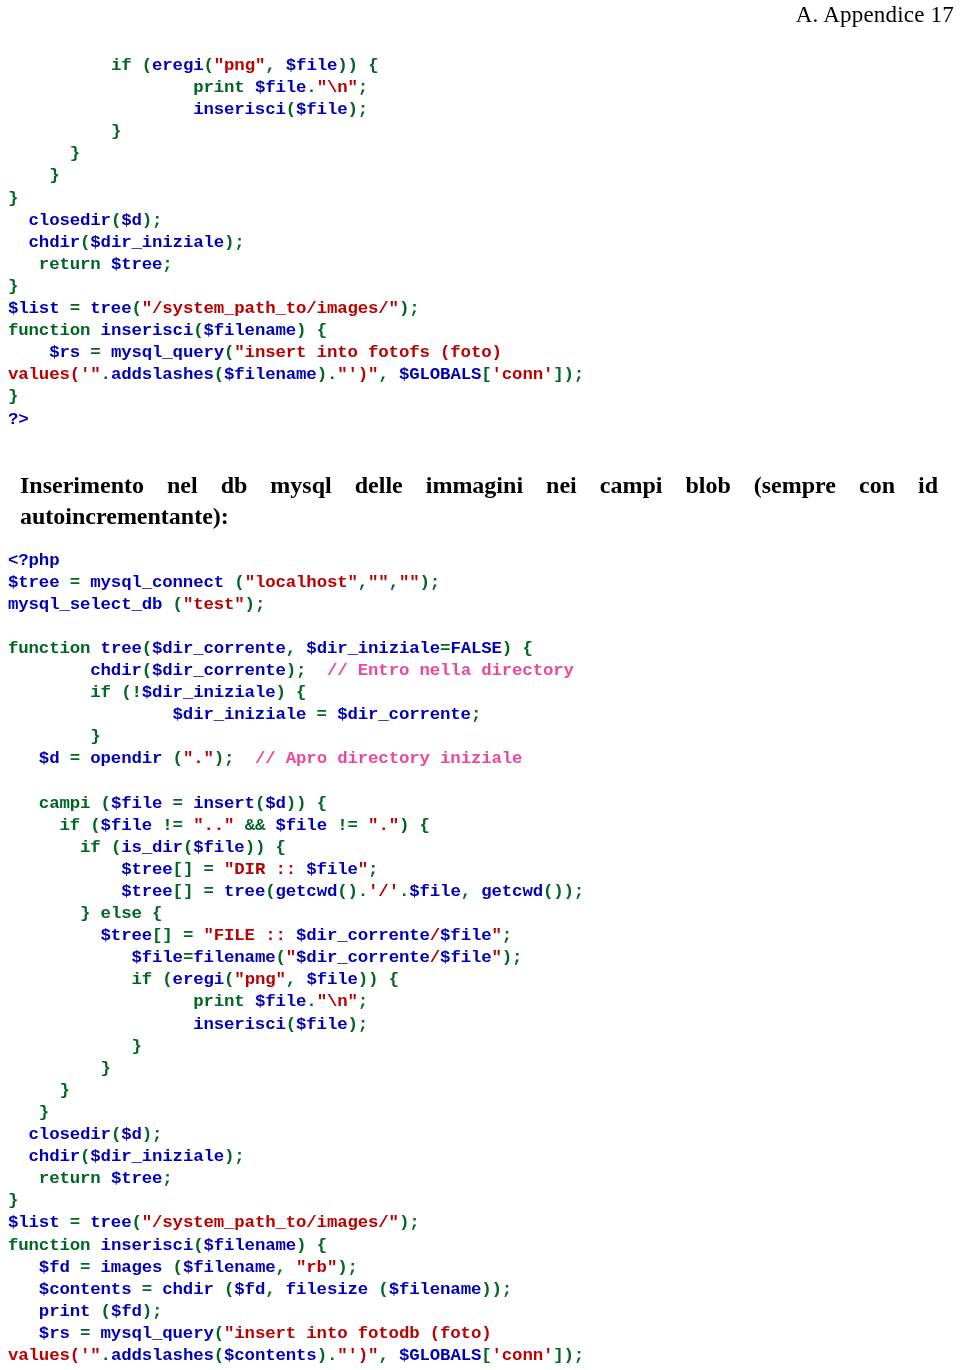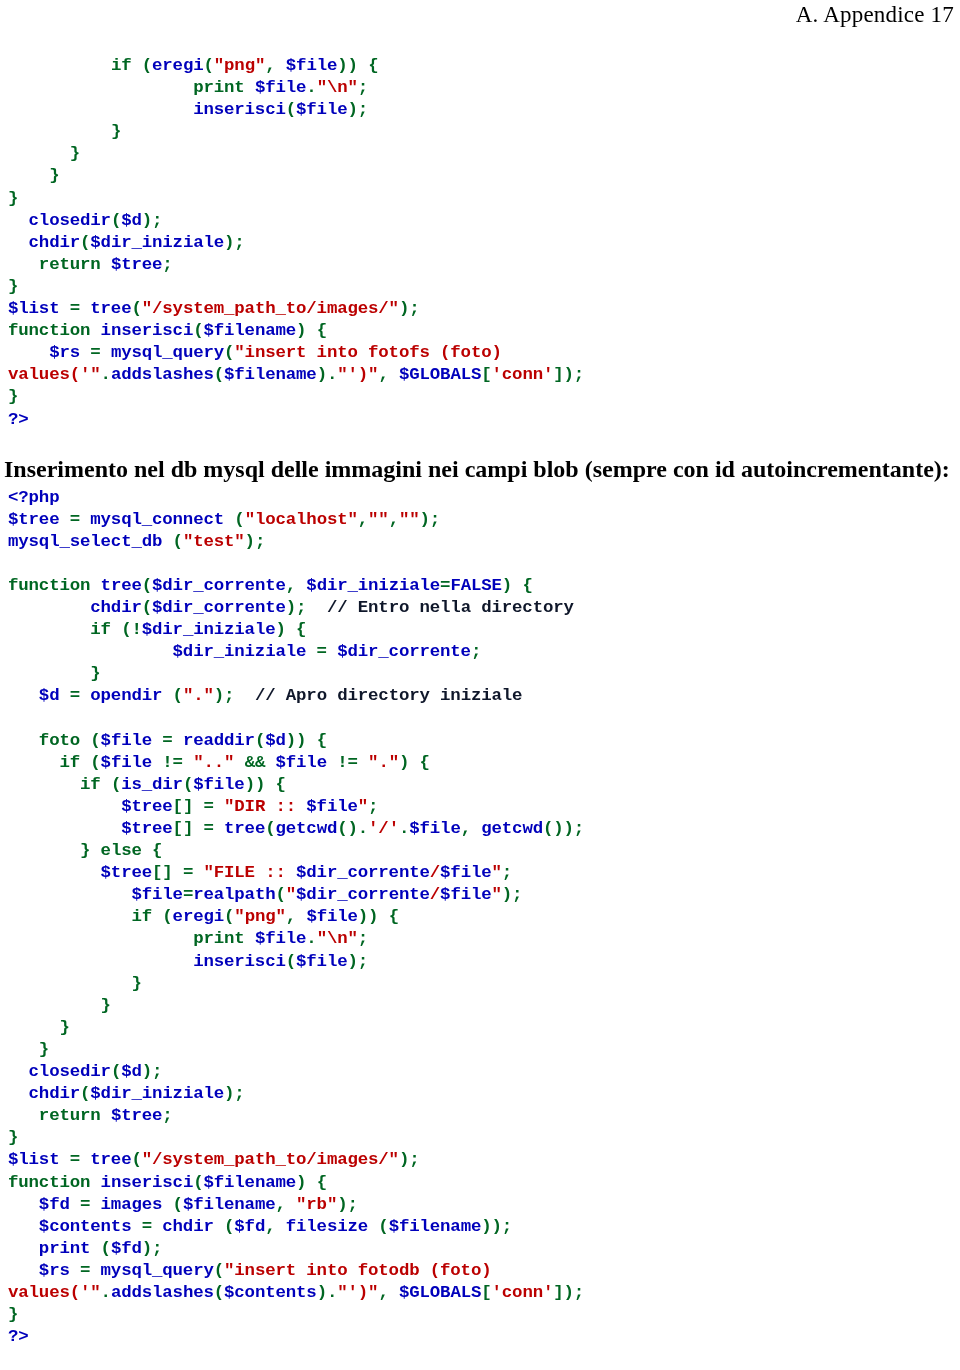--- a/index.html
+++ b/index.html
@@ -45,24 +45,24 @@
     font-size: 17.4px;
     line-height: 22.1px;
     font-weight: bold;
     white-space: pre;
     letter-spacing: -0.15px;
     color: #0000bb;
   }
   .kw   { color: #006622; }
   .id   { color: #0000bb; }
   .str  { color: #bb0000; }
-  .cmt  { color: #0f172a; }
+  .cmt  { color: #ec4899; }
   .tag  { color: #0000bb; }
   .prose {
-    margin: 0;
+    margin: 16px;
     padding: 6px 6px 0 4px;
     font-family: "Liberation Serif", serif;
     font-size: 24px;
     line-height: 31px;
     font-weight: bold;
     text-align: justify;
     color: #000000;
   }
   .prose-gap-top { height: 17px; }
   .prose-gap-bottom { height: 2px; }
@@ -104,28 +104,28 @@
 <span class="id">$tree</span><span class="kw"> = </span><span class="id">mysql_connect</span><span class="kw"> </span><span class="kw">(</span><span class="str">"localhost"</span><span class="kw">,</span><span class="str">""</span><span class="kw">,</span><span class="str">""</span><span class="kw">);</span>
 <span class="id">mysql_select_db</span><span class="kw"> </span><span class="kw">(</span><span class="str">"test"</span><span class="kw">);</span>
 <span class="kw"></span>
 <span class="kw">function</span><span class="kw"> </span><span class="id">tree</span><span class="kw">(</span><span class="id">$dir_corrente</span><span class="kw">, </span><span class="id">$dir_iniziale</span><span class="kw">=</span><span class="id">FALSE</span><span class="kw">)</span><span class="kw"> </span><span class="kw">{</span>
 <span class="kw">        </span><span class="id">chdir</span><span class="kw">(</span><span class="id">$dir_corrente</span><span class="kw">);</span><span class="kw">  </span><span class="cmt">// Entro nella directory</span>
 <span class="kw">        </span><span class="kw">if</span><span class="kw"> </span><span class="kw">(!</span><span class="id">$dir_iniziale</span><span class="kw">)</span><span class="kw"> </span><span class="kw">{</span>
 <span class="kw">                </span><span class="id">$dir_iniziale</span><span class="kw"> = </span><span class="id">$dir_corrente</span><span class="kw">;</span>
 <span class="kw">        </span><span class="kw">}</span>
 <span class="kw">   </span><span class="id">$d</span><span class="kw"> = </span><span class="id">opendir</span><span class="kw"> </span><span class="kw">(</span><span class="str">"."</span><span class="kw">);</span><span class="kw">  </span><span class="cmt">// Apro directory iniziale</span>
 <span class="kw"></span>
-<span class="kw">   </span><span class="kw">foto</span><span class="kw"> </span><span class="kw">(</span><span class="id">$file</span><span class="kw"> = </span><span class="id">readdir</span><span class="kw">(</span><span class="id">$d</span><span class="kw">))</span><span class="kw"> </span><span class="kw">{</span>
+<span class="kw">   </span><span class="kw">campi</span><span class="kw"> </span><span class="kw">(</span><span class="id">$file</span><span class="kw"> = </span><span class="id">insert</span><span class="kw">(</span><span class="id">$d</span><span class="kw">))</span><span class="kw"> </span><span class="kw">{</span>
 <span class="kw">     </span><span class="kw">if</span><span class="kw"> </span><span class="kw">(</span><span class="id">$file</span><span class="kw"> != </span><span class="str">".."</span><span class="kw"> &amp;&amp; </span><span class="id">$file</span><span class="kw"> != </span><span class="str">"."</span><span class="kw">)</span><span class="kw"> </span><span class="kw">{</span>
 <span class="kw">       </span><span class="kw">if</span><span class="kw"> </span><span class="kw">(</span><span class="id">is_dir</span><span class="kw">(</span><span class="id">$file</span><span class="kw">))</span><span class="kw"> </span><span class="kw">{</span>
 <span class="kw">           </span><span class="id">$tree</span><span class="kw">[]</span><span class="kw"> = </span><span class="str">"DIR :: </span><span class="id">$file</span><span class="str">"</span><span class="kw">;</span>
 <span class="kw">           </span><span class="id">$tree</span><span class="kw">[]</span><span class="kw"> = </span><span class="id">tree</span><span class="kw">(</span><span class="id">getcwd</span><span class="kw">()</span><span class="kw">.</span><span class="str">'/'</span><span class="kw">.</span><span class="id">$file</span><span class="kw">, </span><span class="id">getcwd</span><span class="kw">());</span>
 <span class="kw">       </span><span class="kw">}</span><span class="kw"> </span><span class="kw">else</span><span class="kw"> </span><span class="kw">{</span>
 <span class="kw">         </span><span class="id">$tree</span><span class="kw">[]</span><span class="kw"> = </span><span class="str">"FILE :: </span><span class="id">$dir_corrente</span><span class="str">/</span><span class="id">$file</span><span class="str">"</span><span class="kw">;</span>
-<span class="kw">            </span><span class="id">$file</span><span class="kw">=</span><span class="id">realpath</span><span class="kw">(</span><span class="str">"</span><span class="id">$dir_corrente</span><span class="str">/</span><span class="id">$file</span><span class="str">"</span><span class="kw">);</span>
+<span class="kw">            </span><span class="id">$file</span><span class="kw">=</span><span class="id">filename</span><span class="kw">(</span><span class="str">"</span><span class="id">$dir_corrente</span><span class="str">/</span><span class="id">$file</span><span class="str">"</span><span class="kw">);</span>
 <span class="kw">            </span><span class="kw">if</span><span class="kw"> </span><span class="kw">(</span><span class="id">eregi</span><span class="kw">(</span><span class="str">"png"</span><span class="kw">,</span><span class="kw"> </span><span class="id">$file</span><span class="kw">))</span><span class="kw"> </span><span class="kw">{</span>
 <span class="kw">                  </span><span class="kw">print</span><span class="kw"> </span><span class="id">$file</span><span class="kw">.</span><span class="str">"\n"</span><span class="kw">;</span>
 <span class="kw">                  </span><span class="id">inserisci</span><span class="kw">(</span><span class="id">$file</span><span class="kw">);</span>
 <span class="kw">            </span><span class="kw">}</span>
 <span class="kw">         </span><span class="kw">}</span>
 <span class="kw">     </span><span class="kw">}</span>
 <span class="kw">   </span><span class="kw">}</span>
 <span class="kw">  </span><span class="id">closedir</span><span class="kw">(</span><span class="id">$d</span><span class="kw">);</span>
 <span class="kw">  </span><span class="id">chdir</span><span class="kw">(</span><span class="id">$dir_iniziale</span><span class="kw">);</span>
 <span class="kw">   </span><span class="kw">return</span><span class="kw"> </span><span class="id">$tree</span><span class="kw">;</span>

